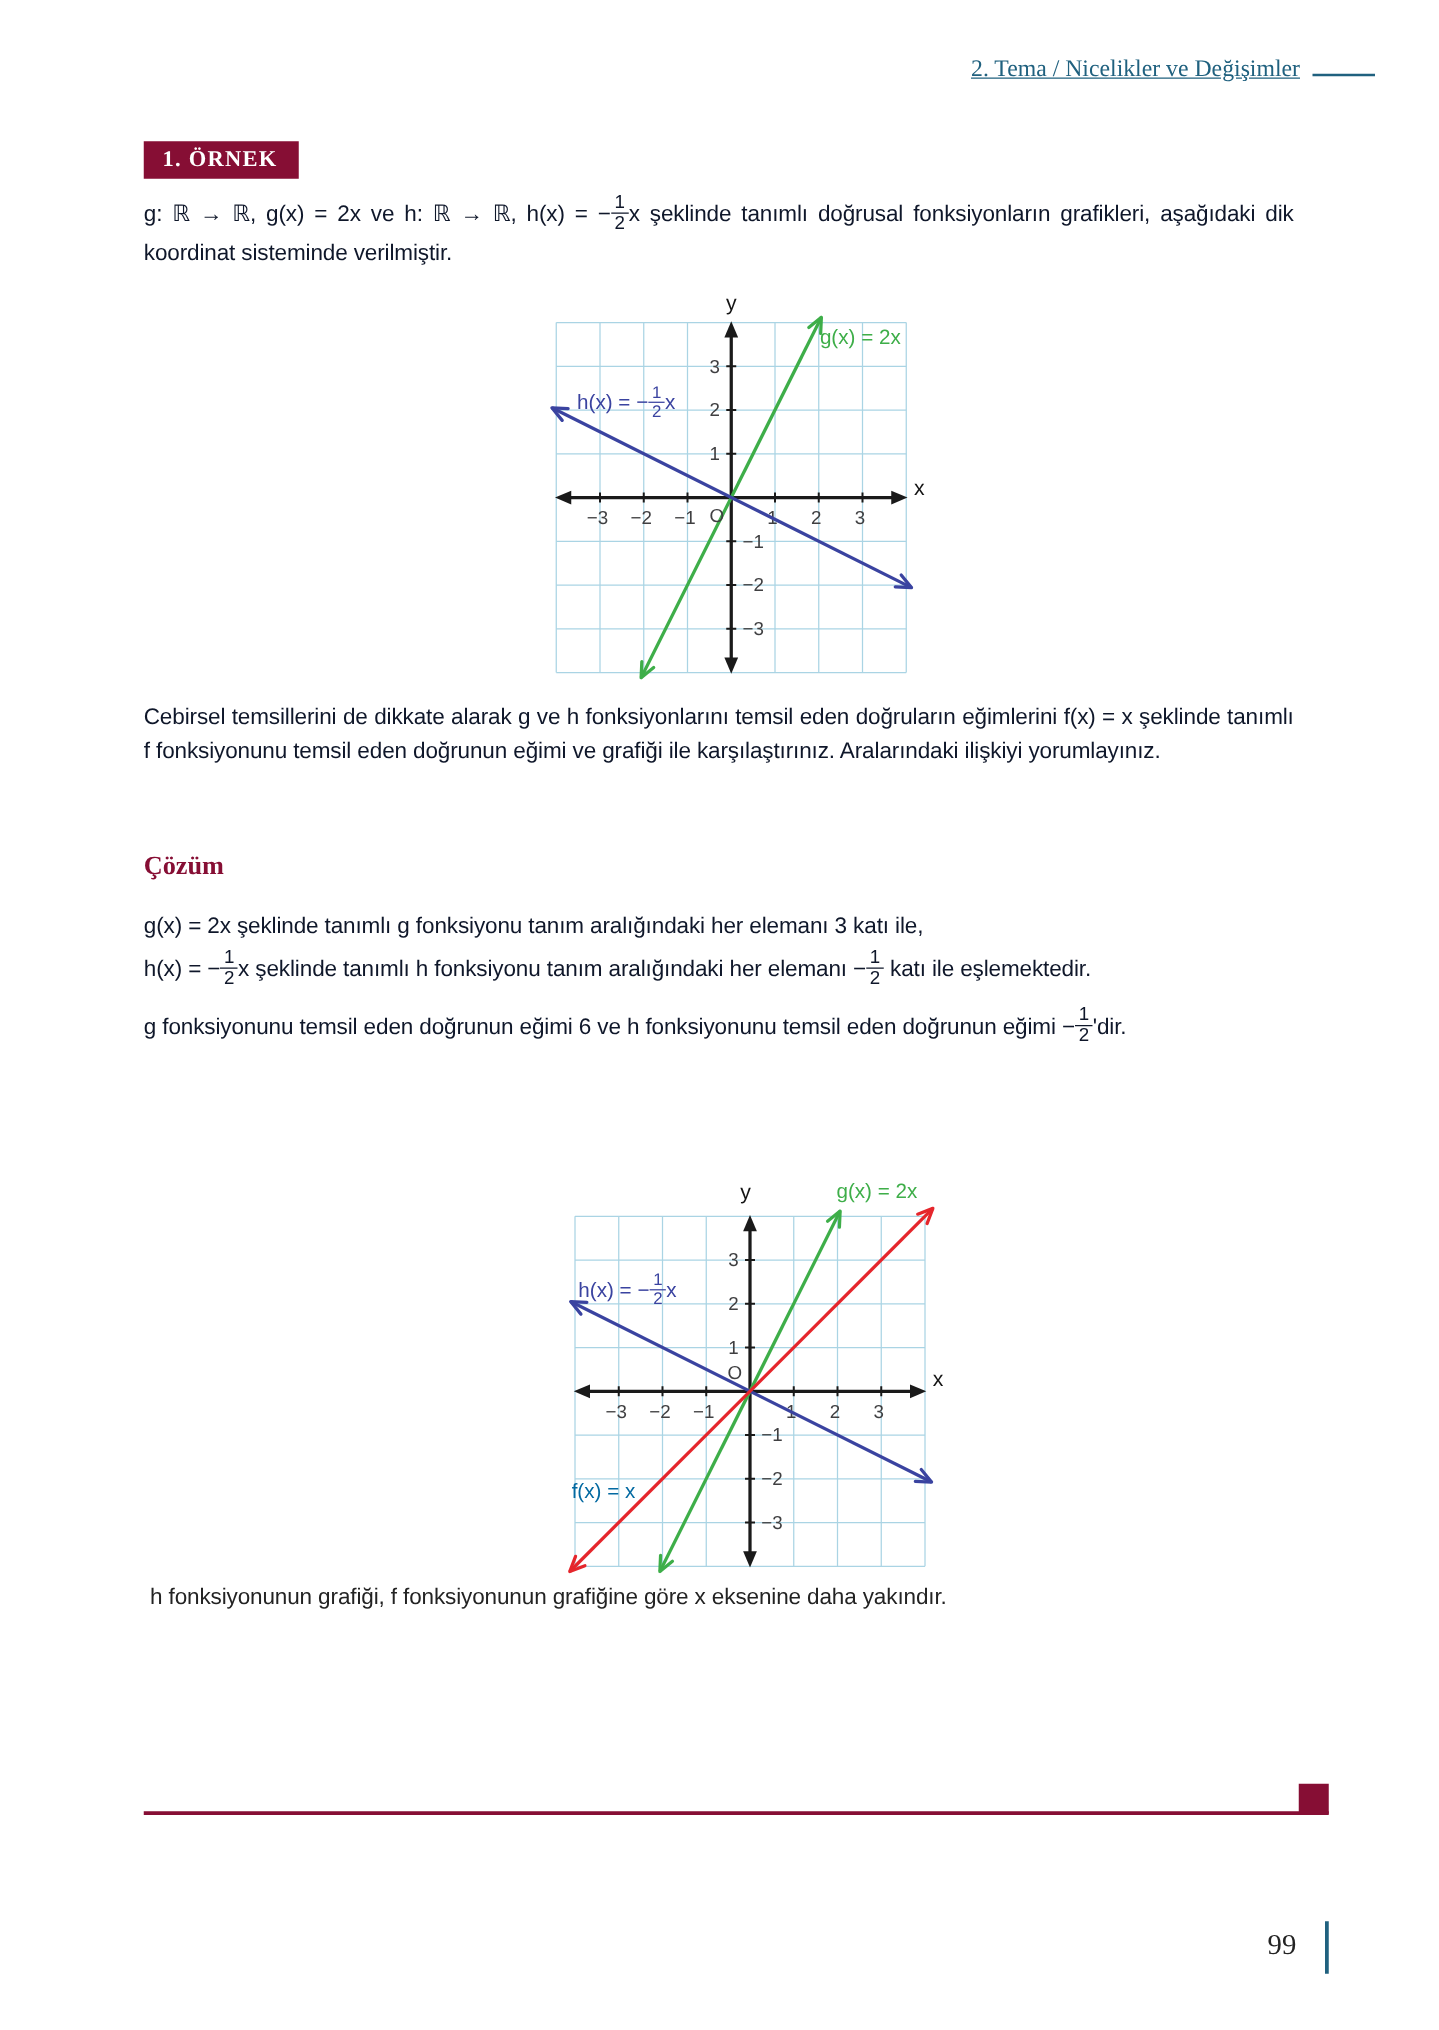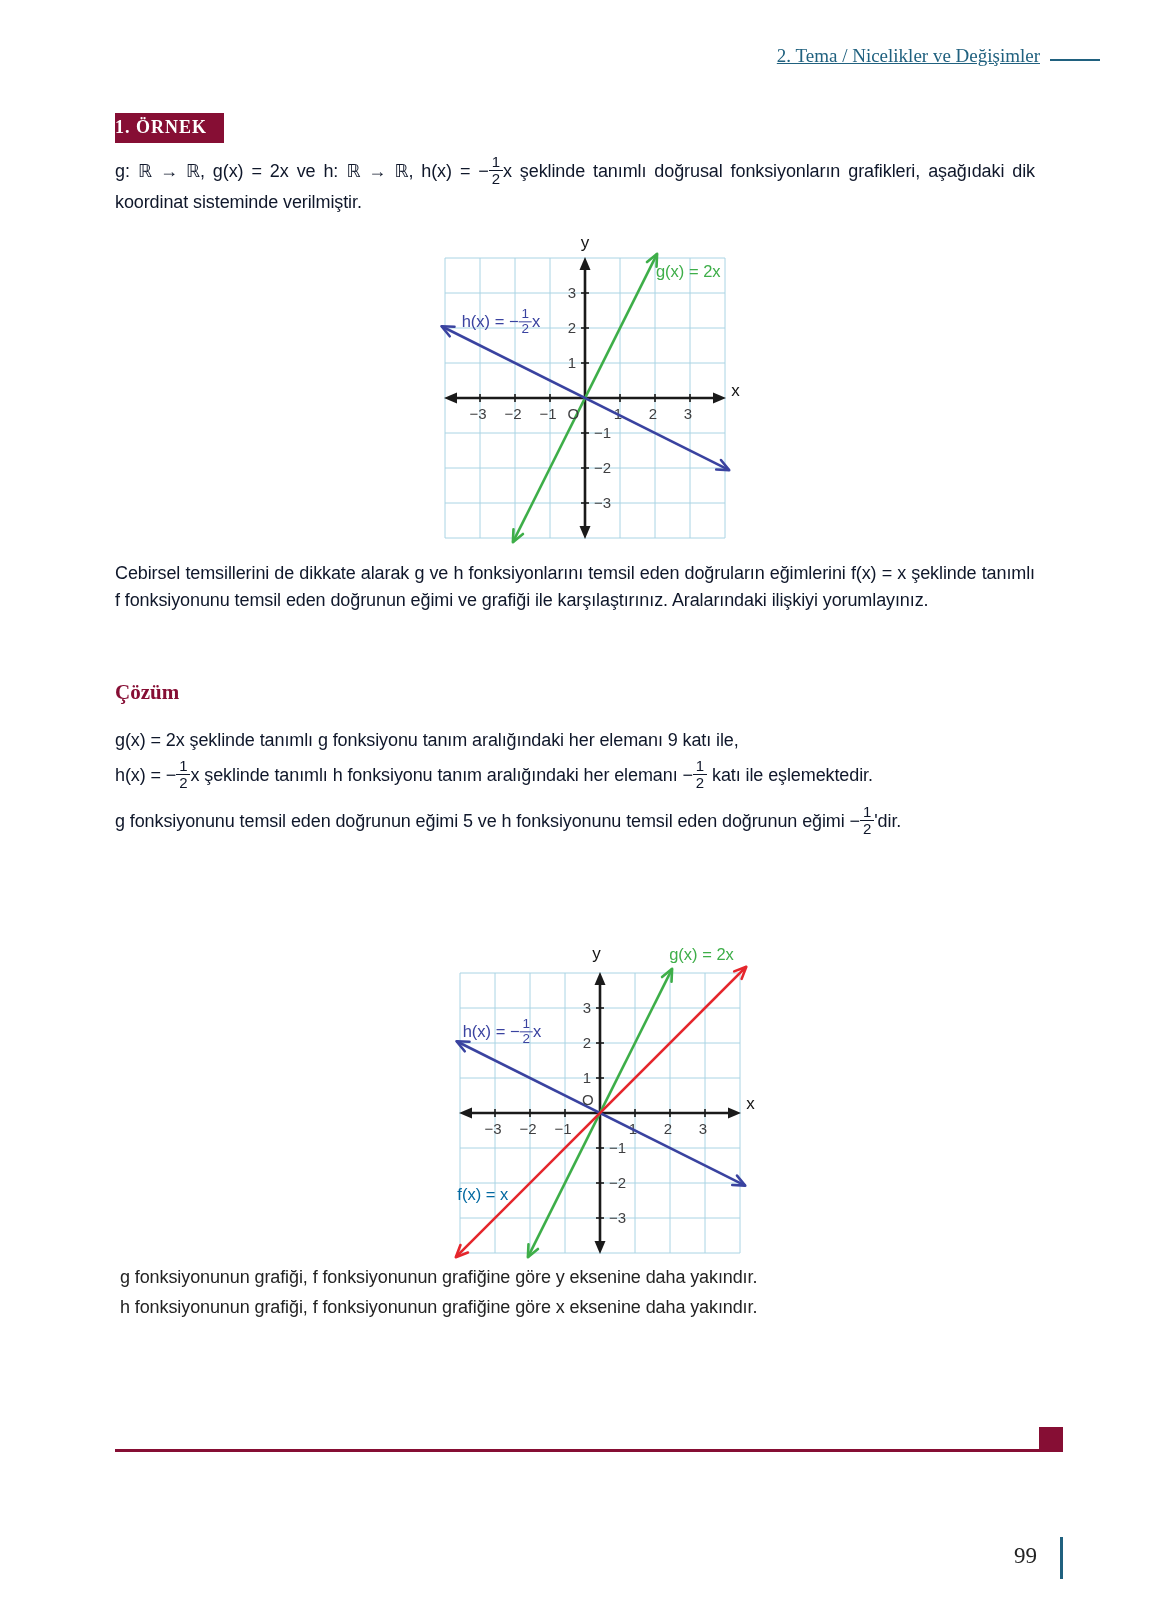--- a/index.html
+++ b/index.html
@@ -7,21 +7,21 @@
         font-family:"Liberation Sans","DejaVu Sans",sans-serif;color:#232323;overflow:hidden;}
 
   
   .header{position:absolute;top:45px;right:51px;display:flex;align-items:center;gap:10px;
           font-family:"Liberation Serif","DejaVu Serif",serif;font-size:19px;color:#20617f;text-decoration:underline;}
   .header-rule{display:inline-block;width:50px;height:2px;background:#20617f;margin-top:8px;}
 
   
   .badge{position:absolute;left:115px;top:113px;background:#860e34;color:#ffffff;
          font-family:"Liberation Serif","DejaVu Serif",serif;font-weight:bold;font-size:18px;
-         padding:4px 17px 5px 0;letter-spacing:1px;}
+         padding:4px 17px 5px 15px;letter-spacing:1px;}
 
   
   .para{position:absolute;margin:0;font-size:18px;line-height:27px;letter-spacing:-0.1px;
         text-align:justify;color:#0f172a;}
   #intro{left:115px;top:156px;width:920px;}
   #question{left:115px;top:560px;width:920px;}
   #sol1{left:115px;top:727px;width:935px;text-align:left;}
   #sol2{left:115px;top:760px;width:960px;text-align:left;}
   #sol3{left:115px;top:806px;width:960px;text-align:left;}
 
@@ -133,25 +133,25 @@
       <div class="fn-label axis-label" style="left: 335.5px; top: 178px;">x</div>
       <div class="fn-label origin-label" style="left: 173.45px; top: 199.7px;">O</div>
       <div class="fn-label " style="left: 288.25px; top: 58.3px; color: rgb(62, 174, 73);"><span>g(x) = 2x</span></div>
       <div class="fn-label " style="left: 101px; top: 109.75px; color: rgb(58, 67, 160);"><span>h(x) = −</span><span class="frac"><span class="num">1</span><span class="den">2</span></span><span>x</span></div>
     </div>
 
   <p class="para" id="question">Cebirsel temsillerini de dikkate alarak g ve h fonksiyonlarını temsil eden doğruların eğimlerini f(x) = x şeklinde tanımlı f fonksiyonunu temsil eden doğrunun eğimi ve grafiği ile karşılaştırınız. Aralarındaki ilişkiyi yorumlayınız.</p>
 
   <h3 class="solution-heading">Çözüm</h3>
 
-  <p class="para" id="sol1">g(x) = 2x şeklinde tanımlı g fonksiyonu tanım aralığındaki her elemanı 9 katı ile,</p>
+  <p class="para" id="sol1">g(x) = 2x şeklinde tanımlı g fonksiyonu tanım aralığındaki her elemanı 3 katı ile,</p>
 
   <p class="para" id="sol2"><span>h(x) = −</span><span class="frac"><span class="num">1</span><span class="den">2</span></span><span>x şeklinde tanımlı h fonksiyonu tanım aralığındaki her elemanı −</span><span class="frac"><span class="num">1</span><span class="den">2</span></span><span> katı ile eşlemektedir.</span></p>
 
-  <p class="para" id="sol3"><span>g fonksiyonunu temsil eden doğrunun eğimi 5 ve h fonksiyonunu temsil eden doğrunun eğimi −</span><span class="frac"><span class="num">1</span><span class="den">2</span></span><span>'dir.</span></p>
+  <p class="para" id="sol3"><span>g fonksiyonunu temsil eden doğrunun eğimi 6 ve h fonksiyonunu temsil eden doğrunun eğimi −</span><span class="frac"><span class="num">1</span><span class="den">2</span></span><span>'dir.</span></p>
 
   <div id="graph2" class="graph-wrap">
       <svg width="370" height="370">
         <g transform="translate(45,45)">
           <line x1="0" y1="0" x2="0" y2="280" stroke="#aad4e4" stroke-width="1"></line>
           <line x1="35" y1="0" x2="35" y2="280" stroke="#aad4e4" stroke-width="1"></line>
           <line x1="70" y1="0" x2="70" y2="280" stroke="#aad4e4" stroke-width="1"></line>
           <line x1="105" y1="0" x2="105" y2="280" stroke="#aad4e4" stroke-width="1"></line>
           <line x1="140" y1="0" x2="140" y2="280" stroke="#aad4e4" stroke-width="1"></line>
           <line x1="175" y1="0" x2="175" y2="280" stroke="#aad4e4" stroke-width="1"></line>
@@ -210,21 +210,20 @@
       </svg>
       <div class="fn-label axis-label" style="left: 181.5px; top: 25.75px;">y</div>
       <div class="fn-label axis-label" style="left: 335.5px; top: 176.25px;">x</div>
       <div class="fn-label origin-label" style="left: 172.75px; top: 171px;">O</div>
       <div class="fn-label " style="left: 286.5px; top: 25.75px; color: rgb(62, 174, 73);"><span>g(x) = 2x</span></div>
       <div class="fn-label " style="left: 87px; top: 104.5px; color: rgb(58, 67, 160);"><span>h(x) = −</span><span class="frac"><span class="num">1</span><span class="den">2</span></span><span>x</span></div>
       <div class="fn-label " style="left: 67.75px; top: 265.5px; color: #0369a1;"><span>f(x) = x</span></div>
     </div>
 
   <div id="conclusion">
-    <p>g fonksiyonunun grafiği, f fonksiyonunun grafiğine göre y eksenine daha yakındır.</p>
     <p>h fonksiyonunun grafiği, f fonksiyonunun grafiğine göre x eksenine daha yakındır.</p>
   </div>
 
   <div class="bottom-rule"></div>
   <div class="bottom-square"></div>
   <div class="page-number">99</div>
   <div class="page-number-bar"></div>
 
 </div>
 

